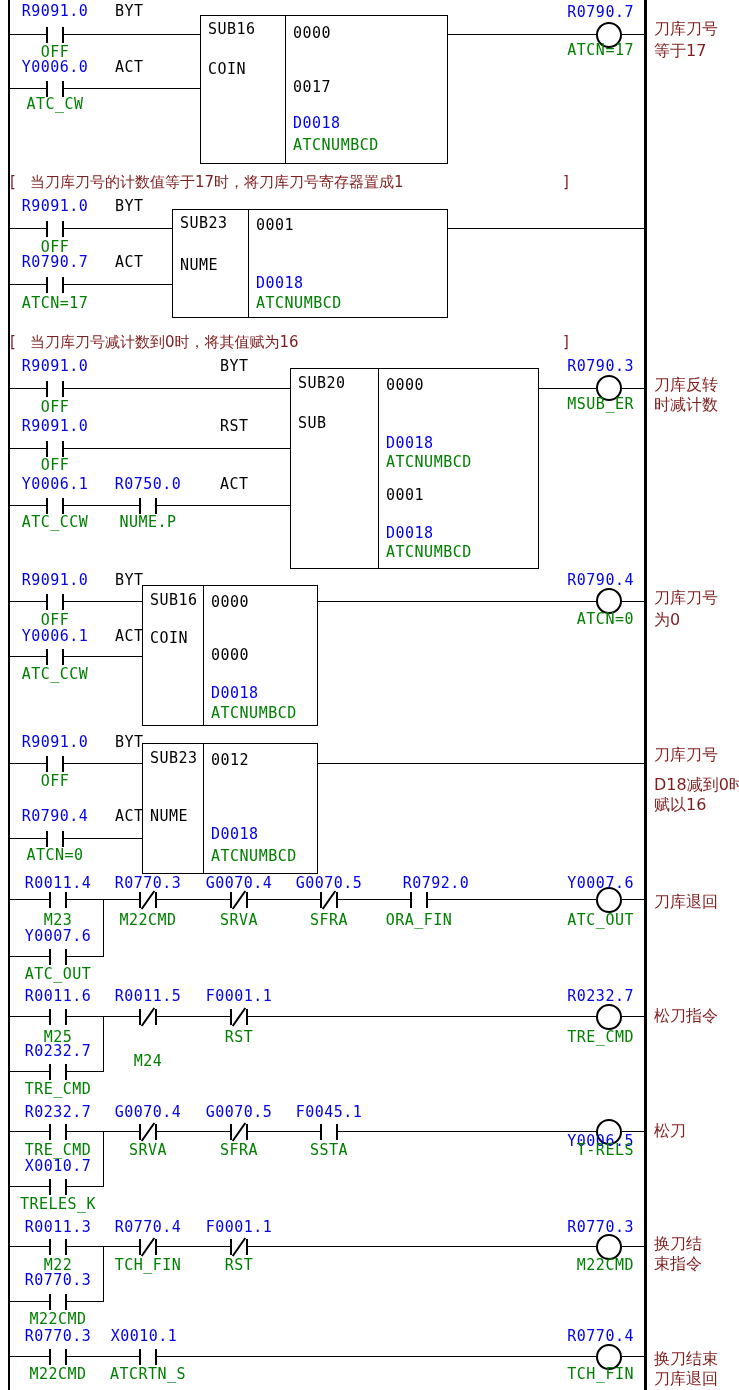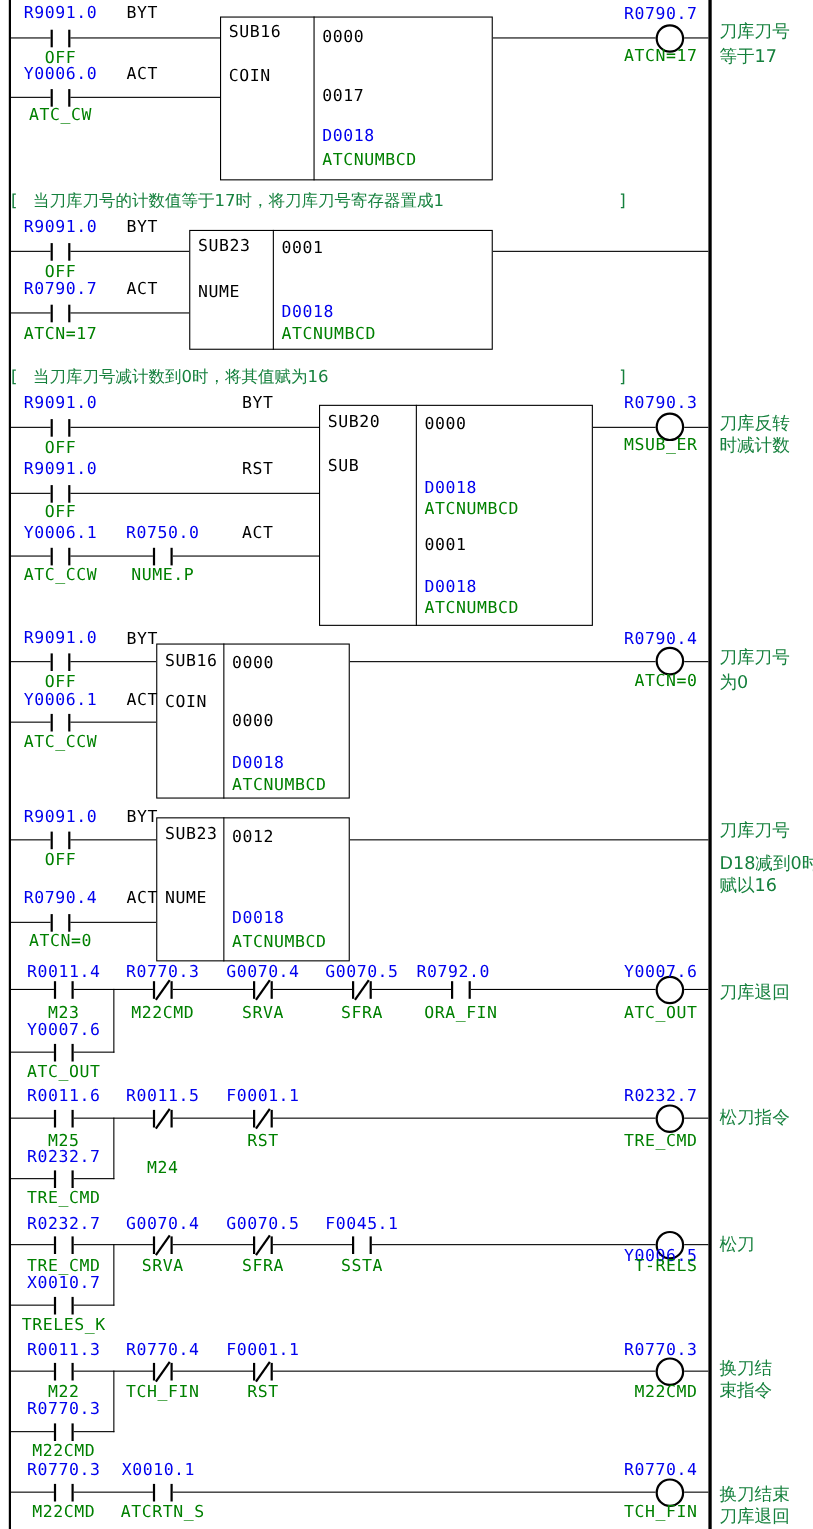--- a/index.html
+++ b/index.html
@@ -1,21 +1,21 @@
 <!DOCTYPE html>
 <html><head>
 <meta charset="utf-8">
 <style>
   html,body{margin:0;padding:0;background:#fff}
   #root{position:relative;width:739px;height:1390px;background:#fff;overflow:hidden;font-family:"DejaVu Sans Mono",monospace}
   .t{position:absolute;font:15px "DejaVu Sans Mono",monospace;letter-spacing:.5px;line-height:15px;white-space:pre}
   .a{color:#0000ee}
   .g{color:#008000}
   .k{color:#000}
-  .p{position:absolute;font:15px "DejaVu Sans",sans-serif;color:#15803d;line-height:17px;white-space:pre}
+  .p{position:absolute;font:15px "DejaVu Sans",sans-serif;color:#7f1d1d;line-height:17px;white-space:pre}
   .ps{font-size:16px}
   .c{transform:translateX(-50%)}
   .ra{right:105px;text-align:right}
   .h{position:absolute;height:1px;background:#000}
   .v{position:absolute;width:1px;background:#000}
   .rail{position:absolute;top:0;height:1390px;background:#000}
   .blk{position:absolute;background:#fff;border:1px solid #000;box-sizing:border-box}
   .ct{position:absolute;width:18px;height:16px;background:#fff}
   .ct::before,.ct::after{content:"";position:absolute;top:0;width:2px;height:16px;background:#000}
   .ct::before{left:0}
@@ -195,21 +195,21 @@
       </div>
     <div class="ct" style="left:320px;top:892px">
         <i class="sl"></i>
       </div>
     <div class="ct" style="left:410px;top:892px"></div>
     <div class="ct" style="left:49px;top:949px"></div>
     <span class="t a c" style="left:58px;top:876px">R0011.4</span>
     <span class="t a c" style="left:148px;top:876px">R0770.3</span>
     <span class="t a c" style="left:239px;top:876px">G0070.4</span>
     <span class="t a c" style="left:329px;top:876px">G0070.5</span>
-    <span class="t a c" style="left:412px;top:876px">R0792.0</span>
+    <span class="t a c" style="left:436px;top:876px">R0792.0</span>
     <span class="t g c" style="left:58px;top:913px">M23</span>
     <span class="t g c" style="left:148px;top:913px">M22CMD</span>
     <span class="t g c" style="left:239px;top:913px">SRVA</span>
     <span class="t g c" style="left:329px;top:913px">SFRA</span>
     <span class="t g c" style="left:419px;top:913px">ORA_FIN</span>
     <span class="t a c" style="left:58px;top:929px">Y0007.6</span>
     <span class="t g c" style="left:58px;top:967px">ATC_OUT</span>
     <div class="coil" style="left:596px;top:887px"></div>
     <span class="t a ra" style="top:876px">Y0007.6</span>
     <span class="t g ra" style="top:913px">ATC_OUT</span>

